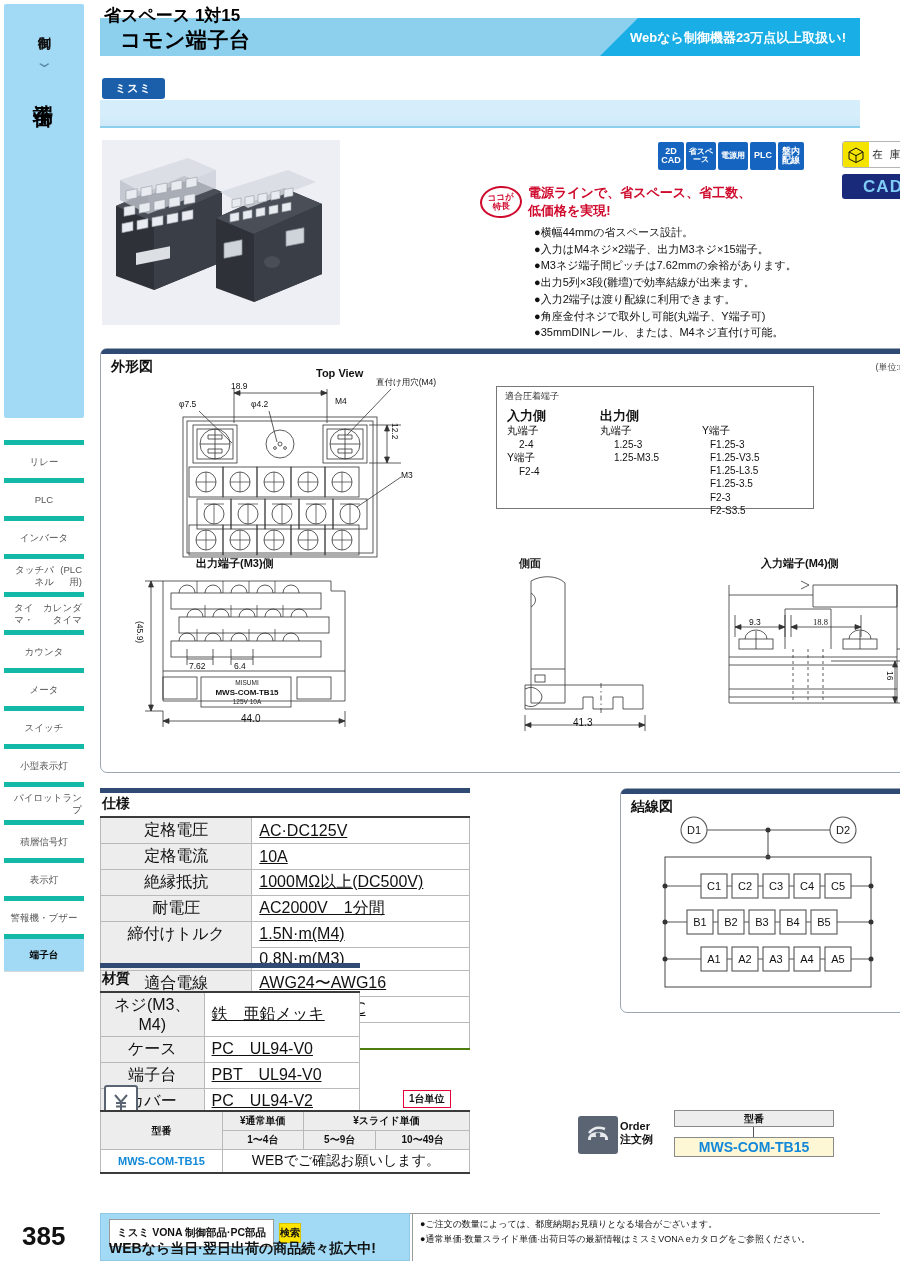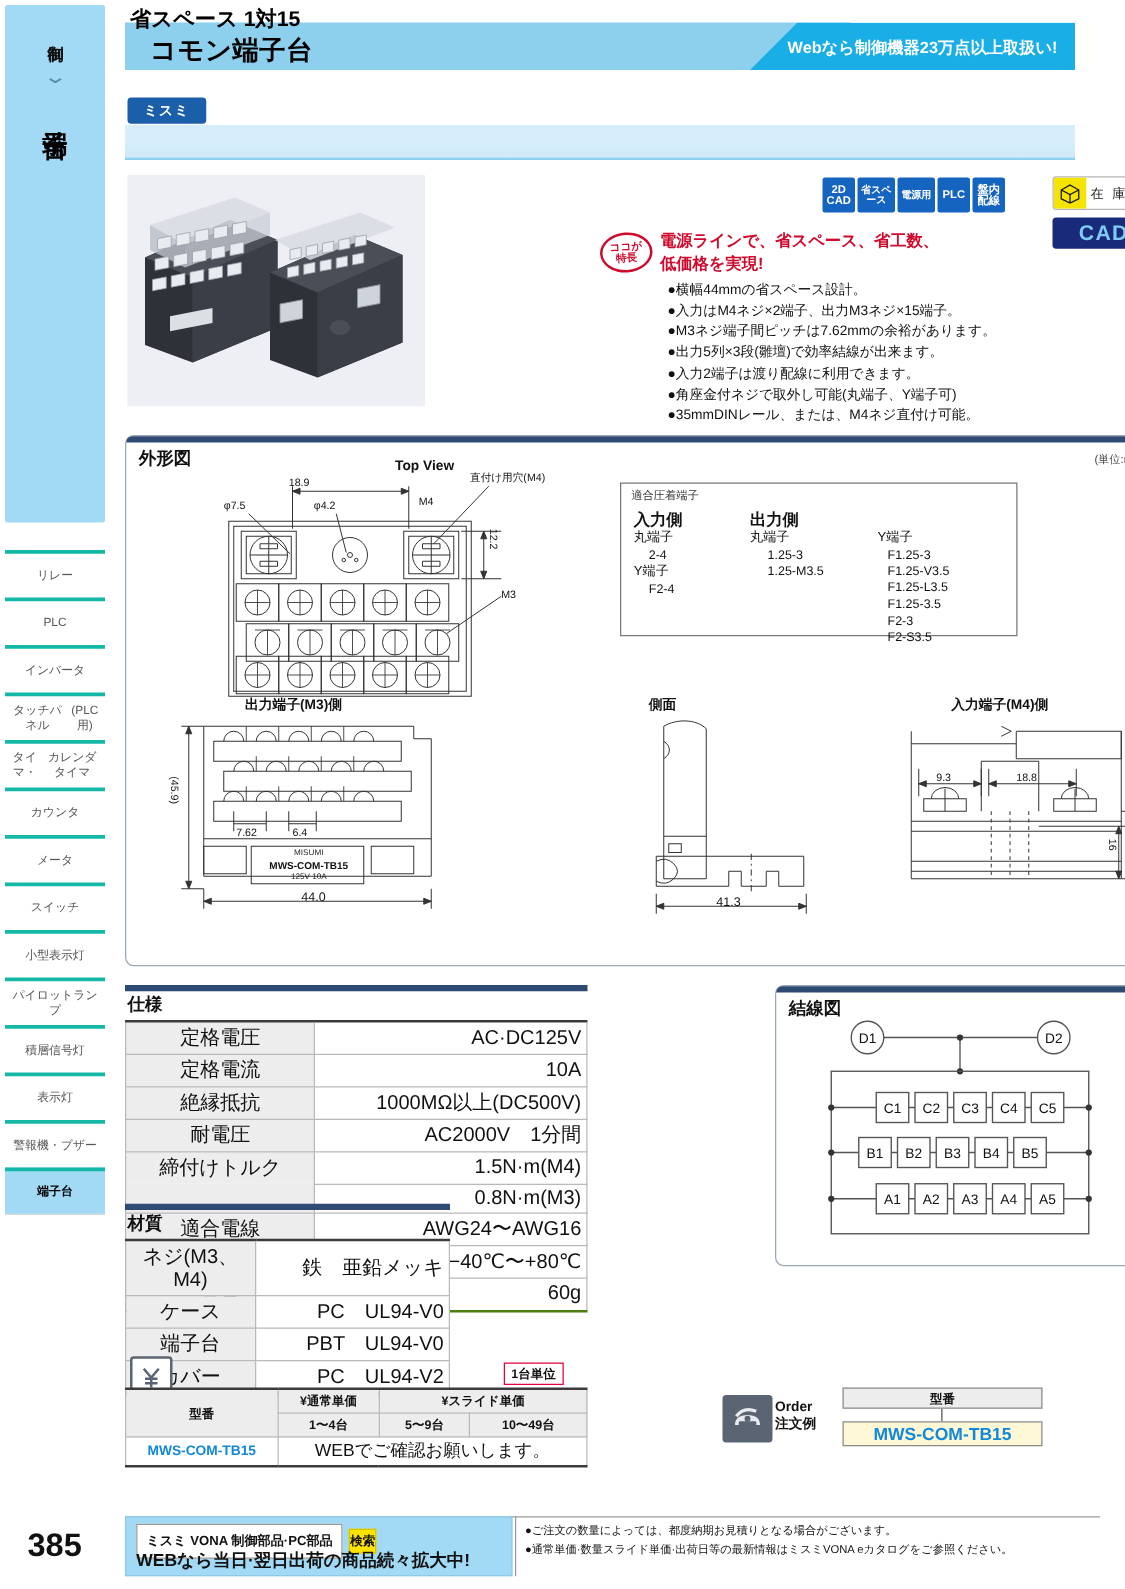--- a/index.html
+++ b/index.html
@@ -29,24 +29,24 @@
     margin-top: 26px; color: #5a8ba8; font-size: 15px; line-height: 1;
     transform: scaleX(1.6);
   }
   .side-tab-sub {
     margin-top: 20px;
     writing-mode: vertical-rl; text-orientation: upright;
     font-size: 20px; font-weight: bold; color: #000; letter-spacing: 1px;
   }
   .side-list { position: absolute; left: 4px; top: 440px; width: 80px; }
   .side-item {
-    border-top: 3px solid #14b8a6;
+    border-top: 5px solid #14b8a6;
     min-height: 38px;
     display: flex; align-items: center; justify-content: center;
-    font-size: 9.5px; color: #555; text-align: center; line-height: 1.25;
+    font-size: 9.5px; color: #555; text-align: right; line-height: 1.25;
     padding: 3px 2px;
   }
   .side-item:last-child { border-bottom: 1px solid #d9d9d9; }
   .side-item.active { background: #a2daf5; color: #000; font-weight: bold; }
 
   
   .main { position: absolute; left: 92px; top: 0; width: 808px; height: 1271px; }
 
   
   .titlebar {
@@ -170,21 +170,21 @@
 
   svg.tech { position:absolute; left:0; top:0; overflow: visible; }
 
   
   .spec-wrap { position: absolute; left: 8px; top: 788px; width: 370px; }
   .sec-bar { width: 100%; height: 5px; background: #2f4a73; }
   .sec-title { font-size: 14px; font-weight: bold; color: #111; margin: 2px 0 3px 2px; }
   table.spec { border-collapse: collapse; font-size: 16px; width: 100%; }
   table.spec td { border: 1px solid #b9b9b9; padding: 2px 4px; height: 17px; }
   table.spec td.k { background: #ededed; text-align: center; width: 41%; color:#111; }
-  table.spec td.v { background: #fff; text-align: right; padding-left: 7px; color:#111; }
+  table.spec td.v { background: #fff; text-align: left; padding-left: 7px; color:#111;text-decoration:underline; }
   table.spec tr.top td { border-top: 2px solid #3b3b3b; }
   table.spec tr.bot td { border-bottom: 2px solid #4d7c0f; }
 
   .mat-wrap { position: absolute; left: 8px; top: 963px; width: 260px; }
 
   
   .wire-panel { left: 528px; top: 788px; width: 308px; height: 225px; }
 
   
   .yen-icon {
@@ -717,21 +717,21 @@
     <div class="dcap" style="left:95px; top:207px;">出力端子(M3)側</div>
     <div class="dcap" style="left:418px; top:207px;">側面</div>
     <div class="dcap" style="left:660px; top:207px;">入力端子(M4)側</div>
 
     <div class="dim v" style="left:34px; top:272px;">(45.9)</div>
     <div class="dim" style="left:88px; top:312px;">7.62</div>
     <div class="dim" style="left:133px; top:312px;">6.4</div>
     <div class="dim" style="left:140px; top:364px; font-size:10px;">44.0</div>
     <div class="dim" style="left:472px; top:368px; font-size:10px;">41.3</div>
     <div class="dim" style="left:648px; top:268px;">9.3</div>
-    <div class="dim" style="left:712px; top:268px;">18.8</div>
+    <div class="dim" style="left:712px; top:268px;font-family:Liberation Serif, serif;">18.8</div>
     <div class="dim v" style="left:784px; top:322px;">16</div>
 
     <div style="position:absolute; left:104px; top:330px; width:84px; text-align:center; font-size:6.5px; color:#222;">MISUMI</div>
     <div style="position:absolute; left:104px; top:339px; width:84px; text-align:center; font-size:8px; color:#111; font-weight:bold;">MWS-COM-TB15</div>
     <div style="position:absolute; left:104px; top:349px; width:84px; text-align:center; font-size:6.5px; color:#222;">125V  10A</div>
   </div>
 
   <div class="spec-wrap">
     <div class="sec-bar"></div>
     <div class="sec-title">仕様</div>

